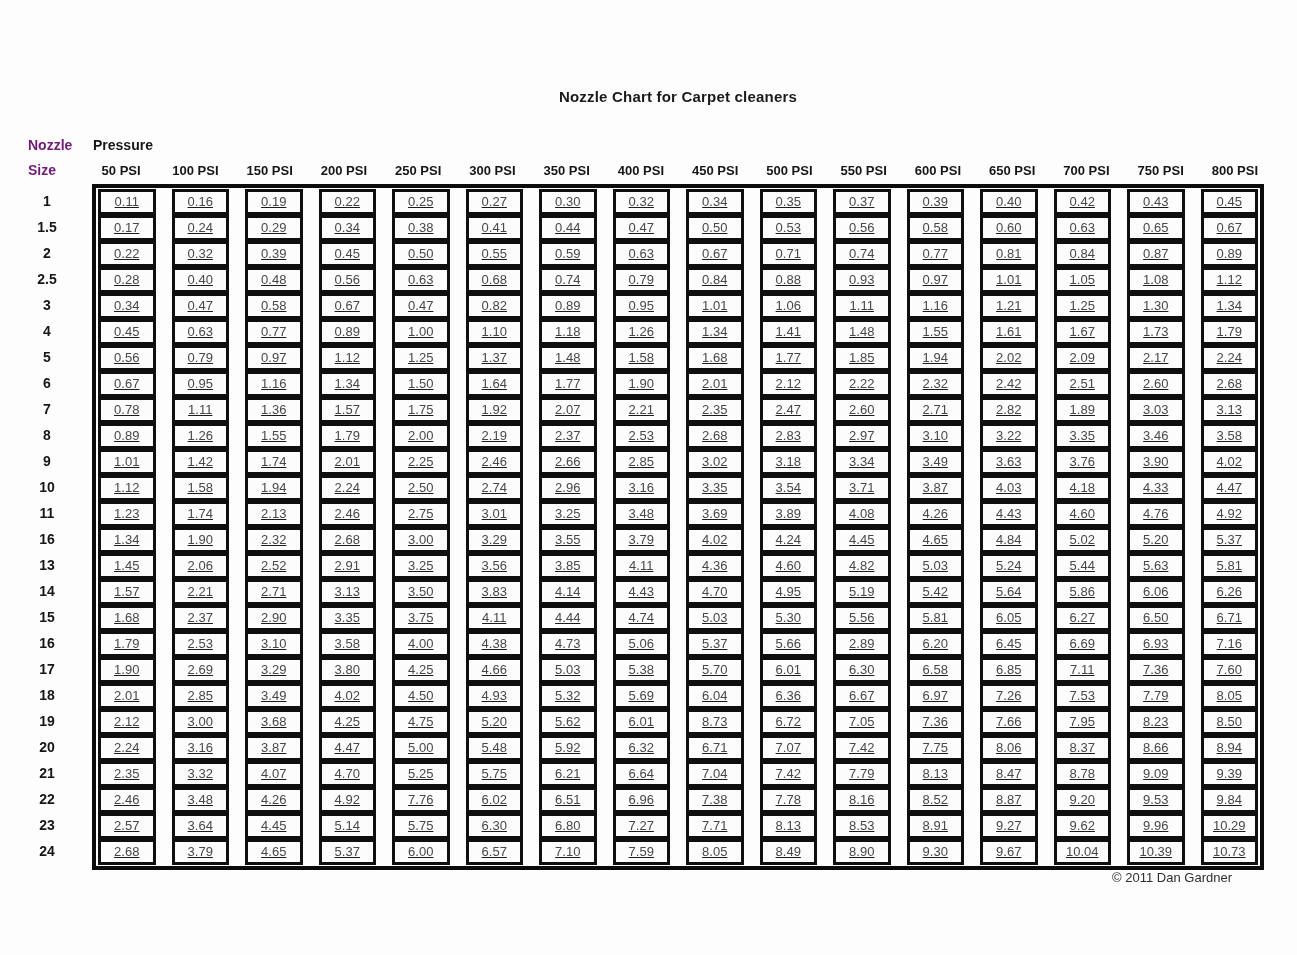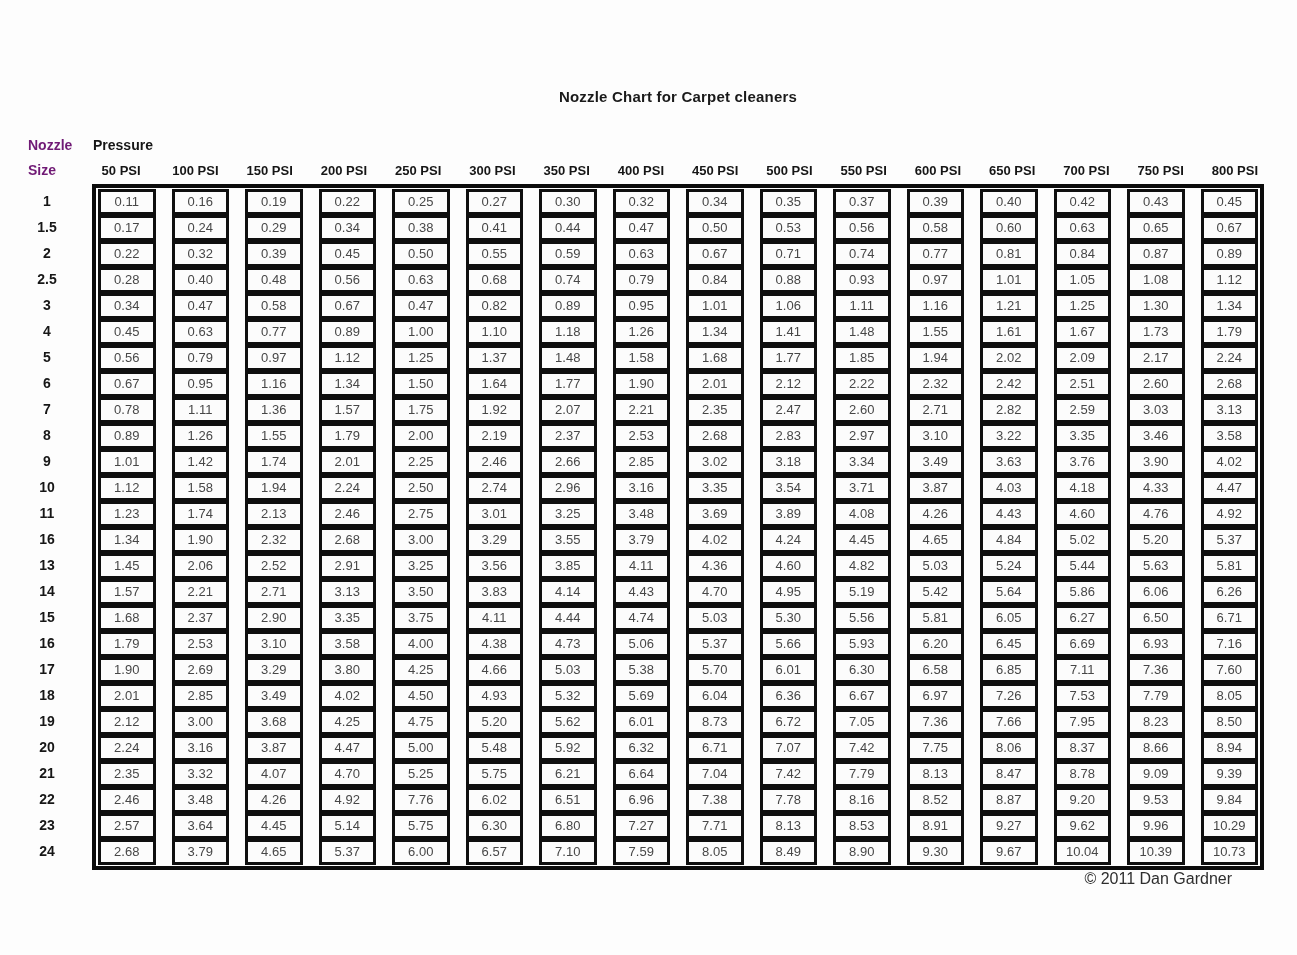--- a/index.html
+++ b/index.html
@@ -39,31 +39,31 @@
   .size-col .size-label{
     height:26px;line-height:26px;text-align:center;
     font-size:14px;font-weight:bold;color:#161616;
   }
   .grid{
     position:absolute;left:92px;top:184px;width:1172px;
     border:4px solid #0b0b0b;background:#fdfdfd;
     box-sizing:border-box;padding:1px 2px;
   }
   .grid-row{
-    display:flex;gap:16px;height:26px;box-sizing:border-box;
+    display:flex;gap:16px;height:26px;box-sizing:border-box;text-decoration:underline;
   }
   .grid-cell{
     flex:1;box-sizing:border-box;
     border:3px solid #0f0f0f;background:#fcfcfc;
     font-size:13px;color:#474747;text-align:center;
     line-height:19px;overflow:hidden;
   }
   .footer{
     position:absolute;left:92px;top:870px;width:1140px;
-    text-align:right;font-size:16px;color:#2e2e2e;
+    text-align:right;font-size:13px;color:#2e2e2e;
   }
 </style>
 </head>
 <body>
 
 <div class="page">
 
   <div class="title">Nozzle Chart for Carpet cleaners</div>
 
   <div class="corner-head">
@@ -273,21 +273,21 @@
         <div class="grid-cell">1.57</div>
         <div class="grid-cell">1.75</div>
         <div class="grid-cell">1.92</div>
         <div class="grid-cell">2.07</div>
         <div class="grid-cell">2.21</div>
         <div class="grid-cell">2.35</div>
         <div class="grid-cell">2.47</div>
         <div class="grid-cell">2.60</div>
         <div class="grid-cell">2.71</div>
         <div class="grid-cell">2.82</div>
-        <div class="grid-cell">2.59</div>
+        <div class="grid-cell">1.89</div>
         <div class="grid-cell">3.03</div>
         <div class="grid-cell">3.13</div>
       </div>
       <div class="grid-row">
         <div class="grid-cell">0.89</div>
         <div class="grid-cell">1.26</div>
         <div class="grid-cell">1.55</div>
         <div class="grid-cell">1.79</div>
         <div class="grid-cell">2.00</div>
         <div class="grid-cell">2.19</div>
@@ -432,21 +432,21 @@
         <div class="grid-cell">1.79</div>
         <div class="grid-cell">2.53</div>
         <div class="grid-cell">3.10</div>
         <div class="grid-cell">3.58</div>
         <div class="grid-cell">4.00</div>
         <div class="grid-cell">4.38</div>
         <div class="grid-cell">4.73</div>
         <div class="grid-cell">5.06</div>
         <div class="grid-cell">5.37</div>
         <div class="grid-cell">5.66</div>
-        <div class="grid-cell">5.93</div>
+        <div class="grid-cell">2.89</div>
         <div class="grid-cell">6.20</div>
         <div class="grid-cell">6.45</div>
         <div class="grid-cell">6.69</div>
         <div class="grid-cell">6.93</div>
         <div class="grid-cell">7.16</div>
       </div>
       <div class="grid-row">
         <div class="grid-cell">1.90</div>
         <div class="grid-cell">2.69</div>
         <div class="grid-cell">3.29</div>

